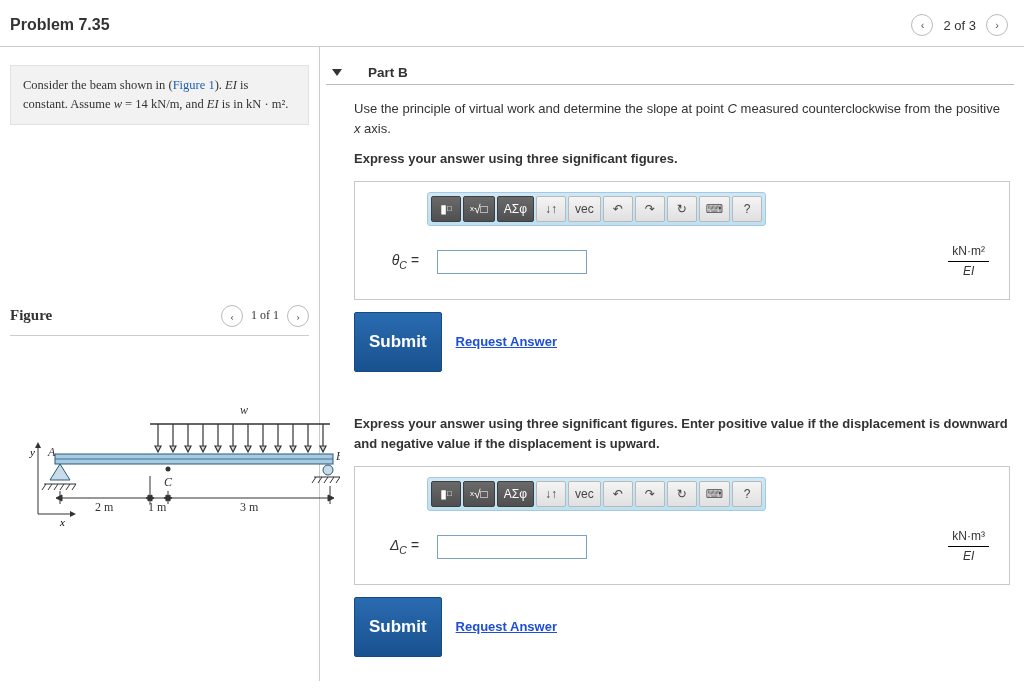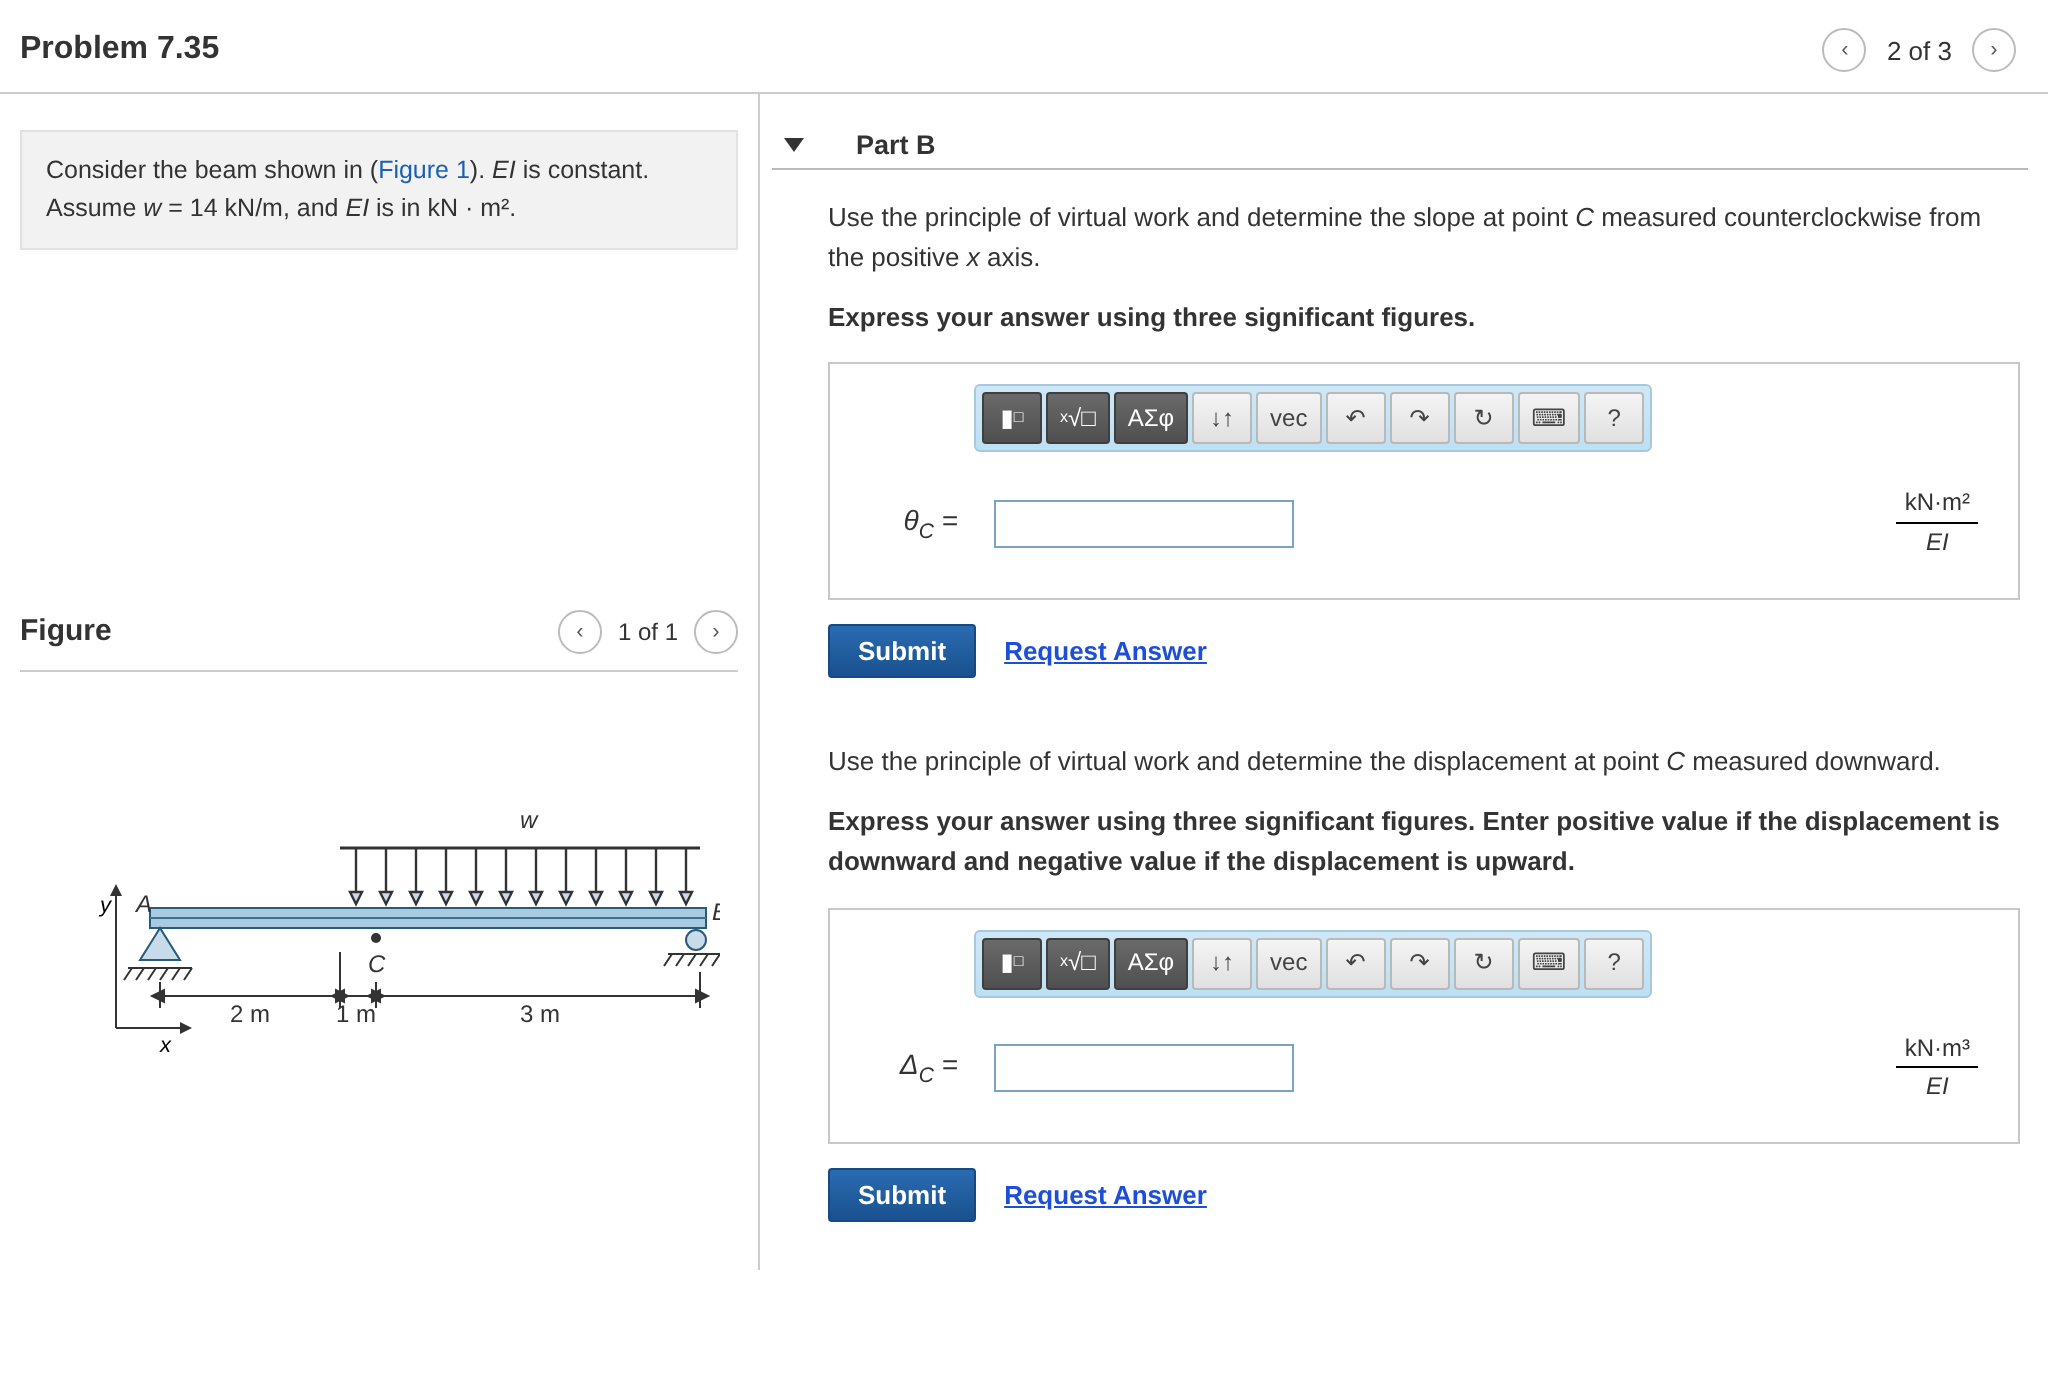--- a/index.html
+++ b/index.html
@@ -39,23 +39,24 @@
     align-items: center; justify-content: center;
     font-size: 11px;
     color: #555;
     cursor: pointer;
   }
   .layout {
     display: flex;
     border-top: 1px solid #ccc;
   }
   .left {
-    width: 380px;
+    width: 320px;
     border-right: 1px solid #ccc;
     padding: 0;
+    font-family: Liberation Serif, serif;
   }
   .right {
     flex: 1;
     padding: 0 10px 20px 6px;
   }
   .problem-box {
     background: #f2f2f2;
     border: 1px solid #e2e2e2;
     padding: 10px 12px;
     margin: 18px 10px;
@@ -145,22 +146,22 @@
   .eq-unit .frac {
     display: inline-block; text-align: center; font-size: 12px;
   }
   .frac .num { display:block; border-bottom:1px solid #000; padding:0 4px;}
   .frac .den { display:block; font-style: italic; padding:0 4px;}
   .submit-row { margin-top: 12px; display:flex; align-items:center; gap:14px; }
   .submit-btn {
     background: linear-gradient(#2a6bb0,#19518f);
     color: #fff;
     border: 1px solid #164a84;
-    padding: 5px 14px;
-    font-size: 13px;
+    padding: 19px 14px;
+    font-size: 17px;
     font-weight: bold;
     border-radius: 2px;
     cursor: pointer;
   }
   .req-link { color: #1d4ed8; text-decoration: underline; font-weight: bold; font-size: 13px; cursor:pointer;text-align:center;}
   sup, sub { font-size: 0.75em; }
 </style>
 </head>
 <body>
 
@@ -311,21 +312,20 @@
         </div>
         <div class="submit-row">
           <button class="submit-btn">Submit</button>
           <span class="req-link">Request Answer</span>
         </div>
       </div>
     </div>
 
     <div class="part">
       <div class="part-body">
-        <div>Use the principle of virtual work and determine the displacement at point <i>C</i> measured downward.</div>
         <div class="bold-line">Express your answer using three significant figures. Enter positive value if the displacement is downward and negative value if the displacement is upward.</div>
 
         <div class="answer-box">
           <div class="toolbar">
             <span class="tbtn">▮<sup style="font-size:8px">□</sup></span>
             <span class="tbtn"><sup style="font-size:8px">x</sup>√□</span>
             <span class="tbtn">ΑΣφ</span>
             <span class="tbtn light">↓↑</span>
             <span class="tbtn light">vec</span>
             <span class="tbtn light">↶</span>

